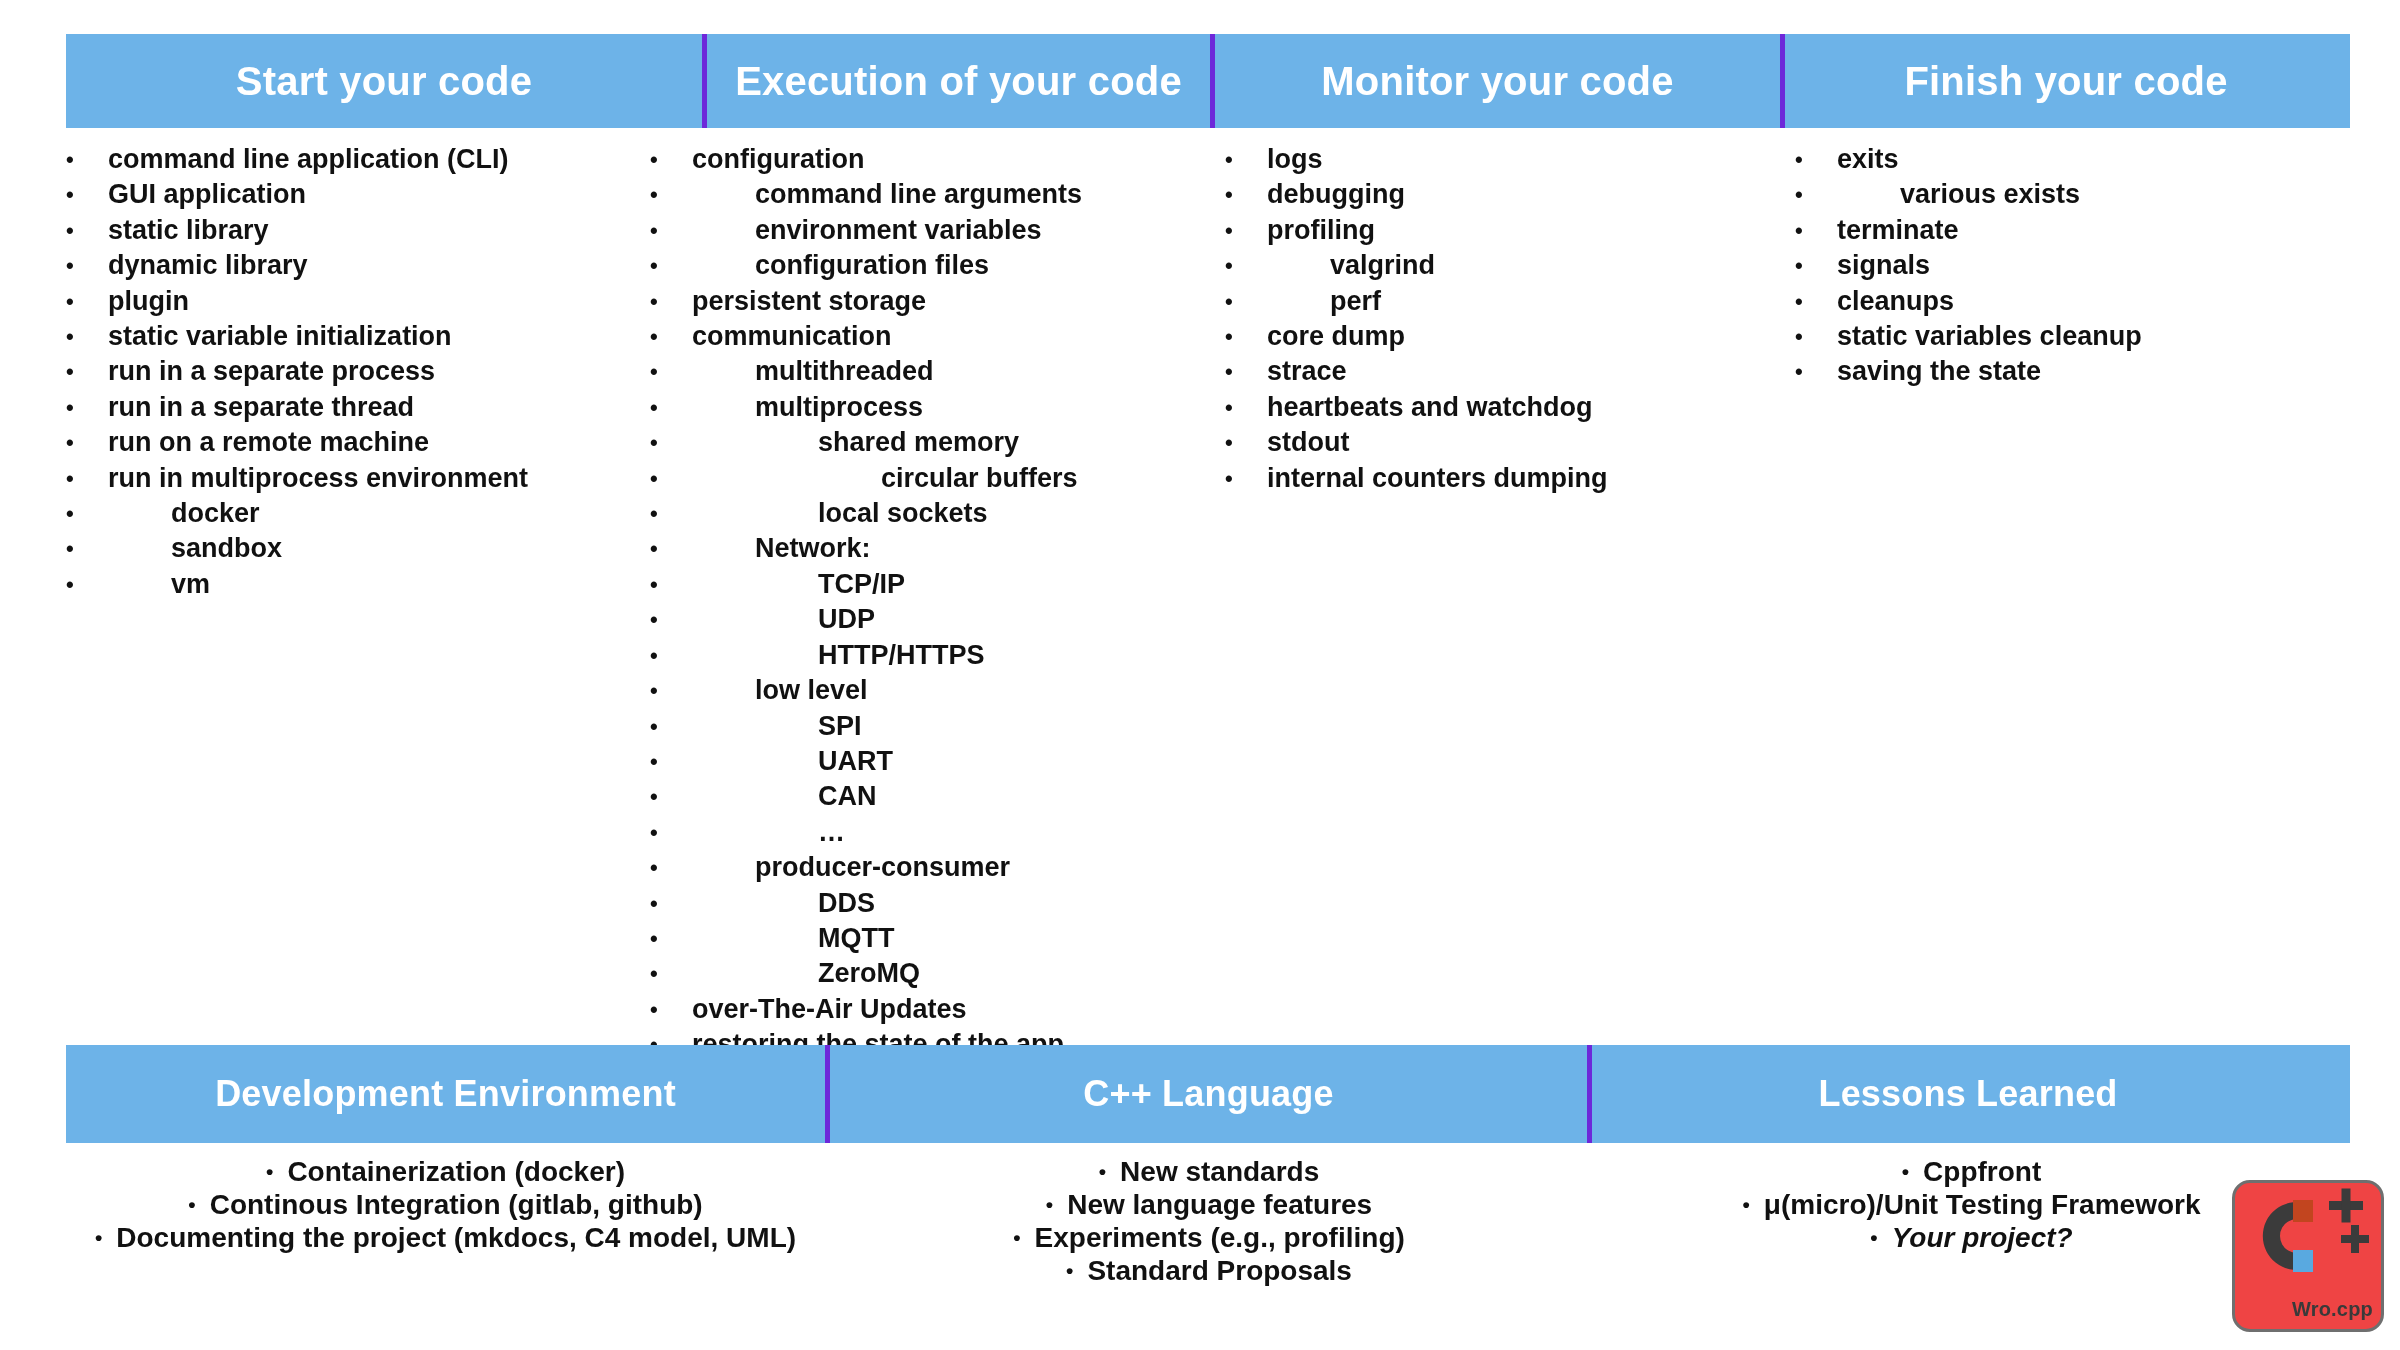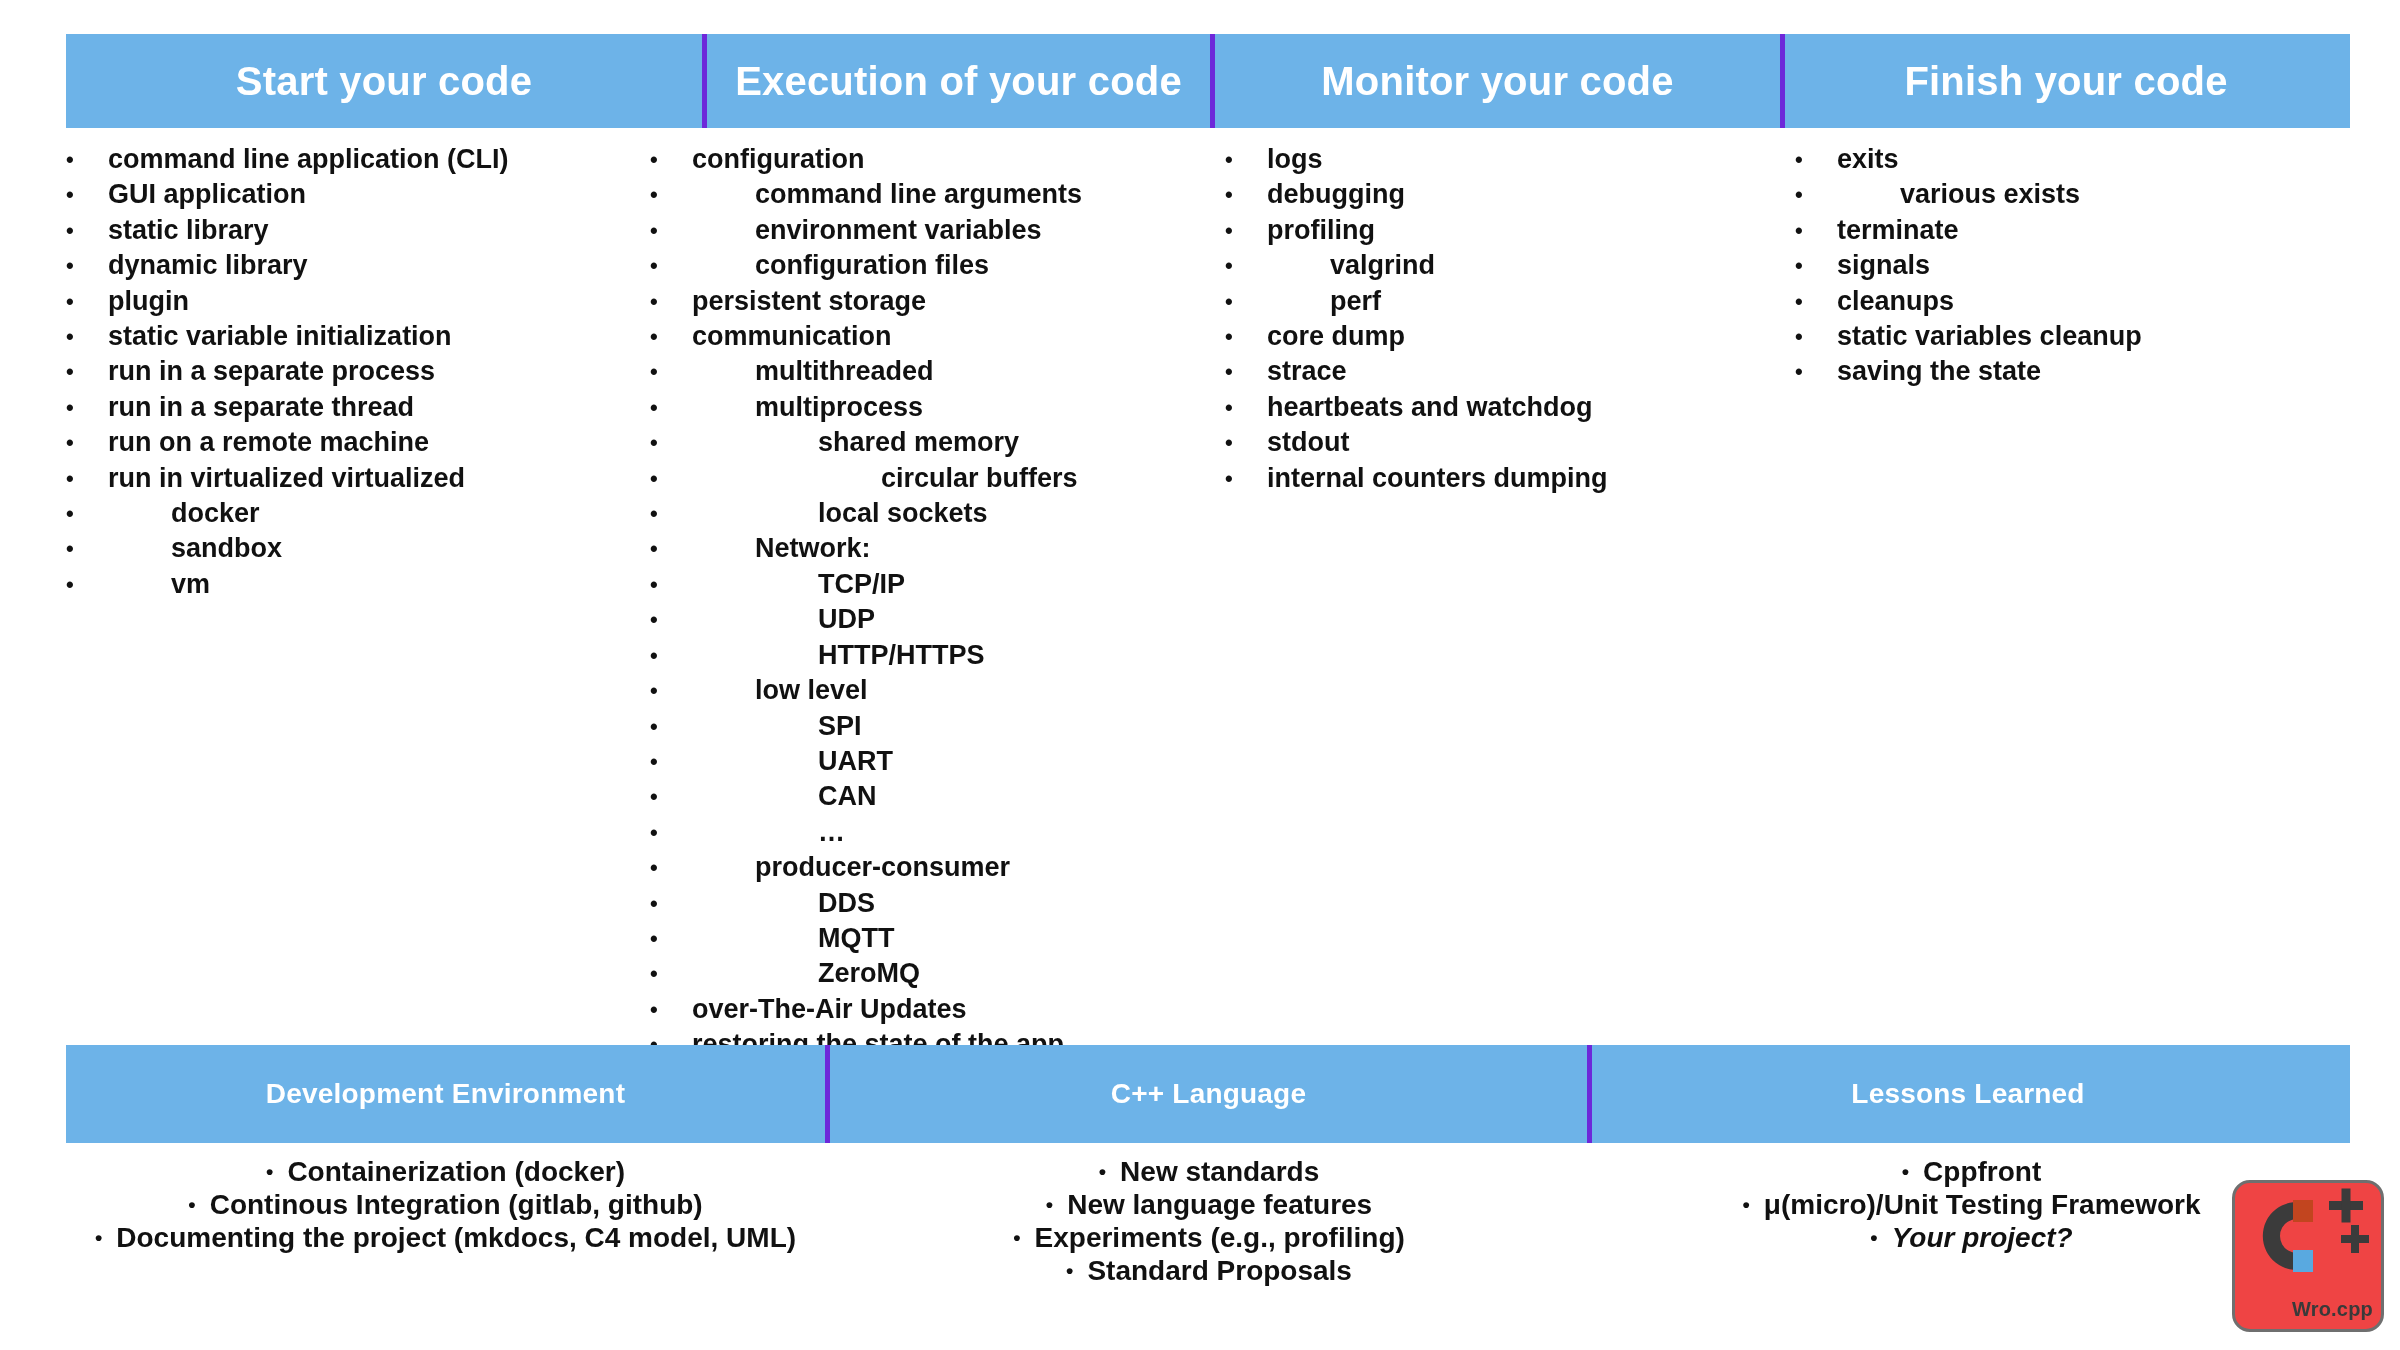--- a/index.html
+++ b/index.html
@@ -32,21 +32,21 @@
   .band .cell + .cell{ border-left:5px solid #6d28d9; }
 
   #top-band{ left:66px; top:34px; width:2284px; height:94px; }
   #top-band .cell{ font-size:40px; }
   #top-band .c1{ width:636px; }
   #top-band .c2{ width:508px; }
   #top-band .c3{ width:570px; }
   #top-band .c4{ width:567px; }
 
   #bottom-band{ left:66px; top:1045px; width:2284px; height:98px; }
-  #bottom-band .cell{ font-size:28px; }
+  #bottom-band .cell{ font-size:36px; }
   #bottom-band .b1{ width:759px; }
   #bottom-band .b2{ width:762px; }
   #bottom-band .b3{ width:757px; }
 
   
   .col{ position:absolute; }
   ul.blist{ list-style:none; margin:0; padding:0; }
   ul.blist li{
     position:relative;
     color:#111111;
@@ -141,21 +141,21 @@
     <ul class="blist">
         <li class="l0"><span class="bul">•</span><span class="txt">command line application (CLI)</span></li>
         <li class="l0"><span class="bul">•</span><span class="txt">GUI application</span></li>
         <li class="l0"><span class="bul">•</span><span class="txt">static library</span></li>
         <li class="l0"><span class="bul">•</span><span class="txt">dynamic library</span></li>
         <li class="l0"><span class="bul">•</span><span class="txt">plugin</span></li>
         <li class="l0"><span class="bul">•</span><span class="txt">static variable initialization</span></li>
         <li class="l0"><span class="bul">•</span><span class="txt">run in a separate process</span></li>
         <li class="l0"><span class="bul">•</span><span class="txt">run in a separate thread</span></li>
         <li class="l0"><span class="bul">•</span><span class="txt">run on a remote machine</span></li>
-        <li class="l0"><span class="bul">•</span><span class="txt">run in virtualized virtualized</span></li>
+        <li class="l0"><span class="bul">•</span><span class="txt">run in multiprocess environment</span></li>
         <li class="l1"><span class="bul">•</span><span class="txt">docker</span></li>
         <li class="l1"><span class="bul">•</span><span class="txt">sandbox</span></li>
         <li class="l1"><span class="bul">•</span><span class="txt">vm</span></li>
       </ul>
   </div>
   <div class="col" id="col-2">
     <ul class="blist">
         <li class="l0"><span class="bul">•</span><span class="txt">configuration</span></li>
         <li class="l1"><span class="bul">•</span><span class="txt">command line arguments</span></li>
         <li class="l1"><span class="bul">•</span><span class="txt">environment variables</span></li>

